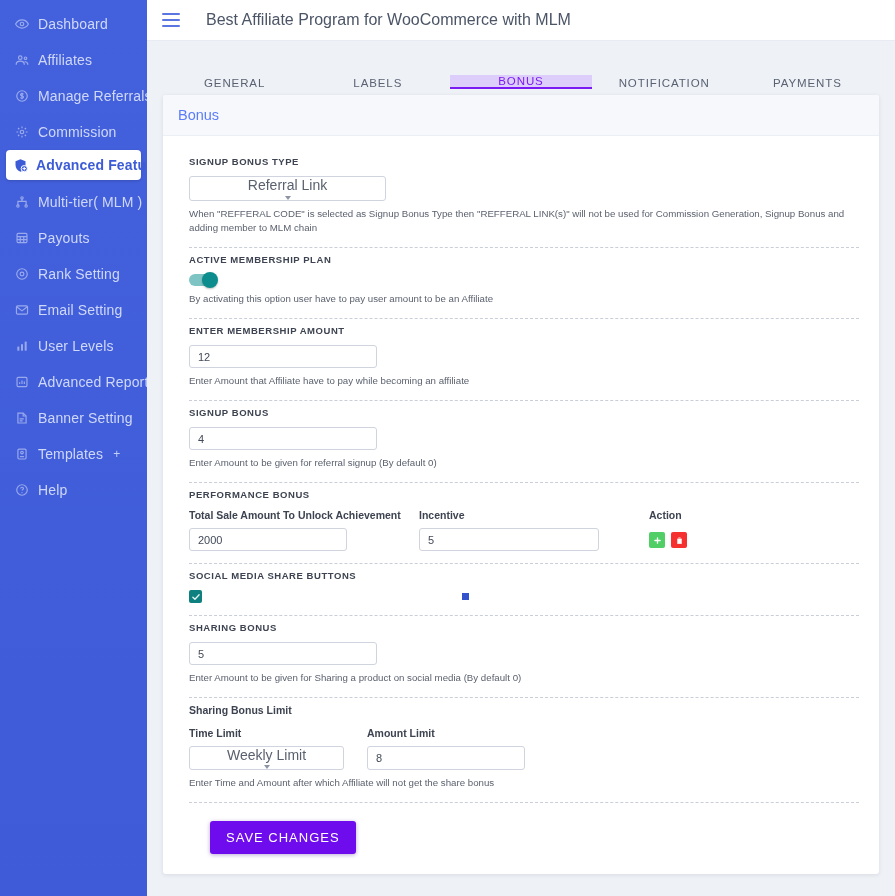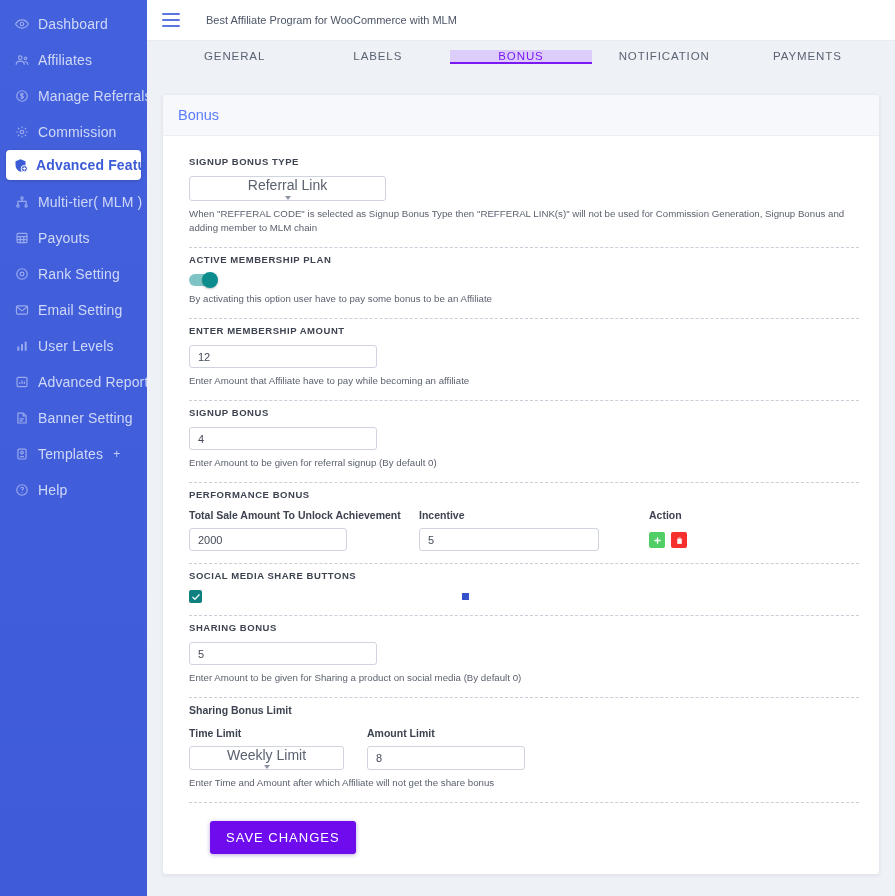--- a/index.html
+++ b/index.html
@@ -67,29 +67,29 @@
     display: flex; align-items: center;
     padding-left: 15px;
     border-bottom: 1px solid #e8ebf1;
   }
   .hamburger {
     width: 18px; height: 14px;
     display: flex; flex-direction: column; justify-content: space-between;
     cursor: pointer; margin-right: 26px;
   }
   .hamburger span { display: block; height: 2px; background: #5b76e0; border-radius: 1px; }
-  .topbar-title { font-size: 11px; color: #4b5566; }
+  .topbar-title { font-size: 16px; color: #4b5566; }
 
   .content { flex: 1; padding: 0 16px; overflow: hidden; }
 
   
   .tabs {
     display: flex;
     height: 48px;
-    align-items: flex-start;
+    align-items: flex-end;
     padding-top: 9px;
   }
   .tab {
     flex: 1;
     display: flex; align-items: center; justify-content: center;
     font-size: 11.5px;
     letter-spacing: .9px;
     color: #5a6272;
     cursor: pointer;
     position: relative;
@@ -442,21 +442,21 @@
           </div>
           <div class="helper">When "REFFERAL CODE" is selected as Signup Bonus Type then "REFFERAL LINK(s)" will not be used for Commission Generation, Signup Bonus and adding member to MLM chain</div>
         </div>
         <div class="divider"></div>
 
         <div class="section">
           <span class="lbl-caps">ACTIVE MEMBERSHIP PLAN</span>
           <div class="toggle">
             <span class="knob"></span>
           </div>
-          <div class="helper">By activating this option user have to pay some bonus to be an Affiliate</div>
+          <div class="helper">By activating this option user have to pay user amount to be an Affiliate</div>
         </div>
         <div class="divider"></div>
 
         <div class="section">
           <span class="lbl-caps">ENTER MEMBERSHIP AMOUNT</span>
           <input class="inp" type="text" value="12" style="">
           <div class="helper">Enter Amount that Affiliate have to pay while becoming an affiliate</div>
         </div>
         <div class="divider"></div>
 

